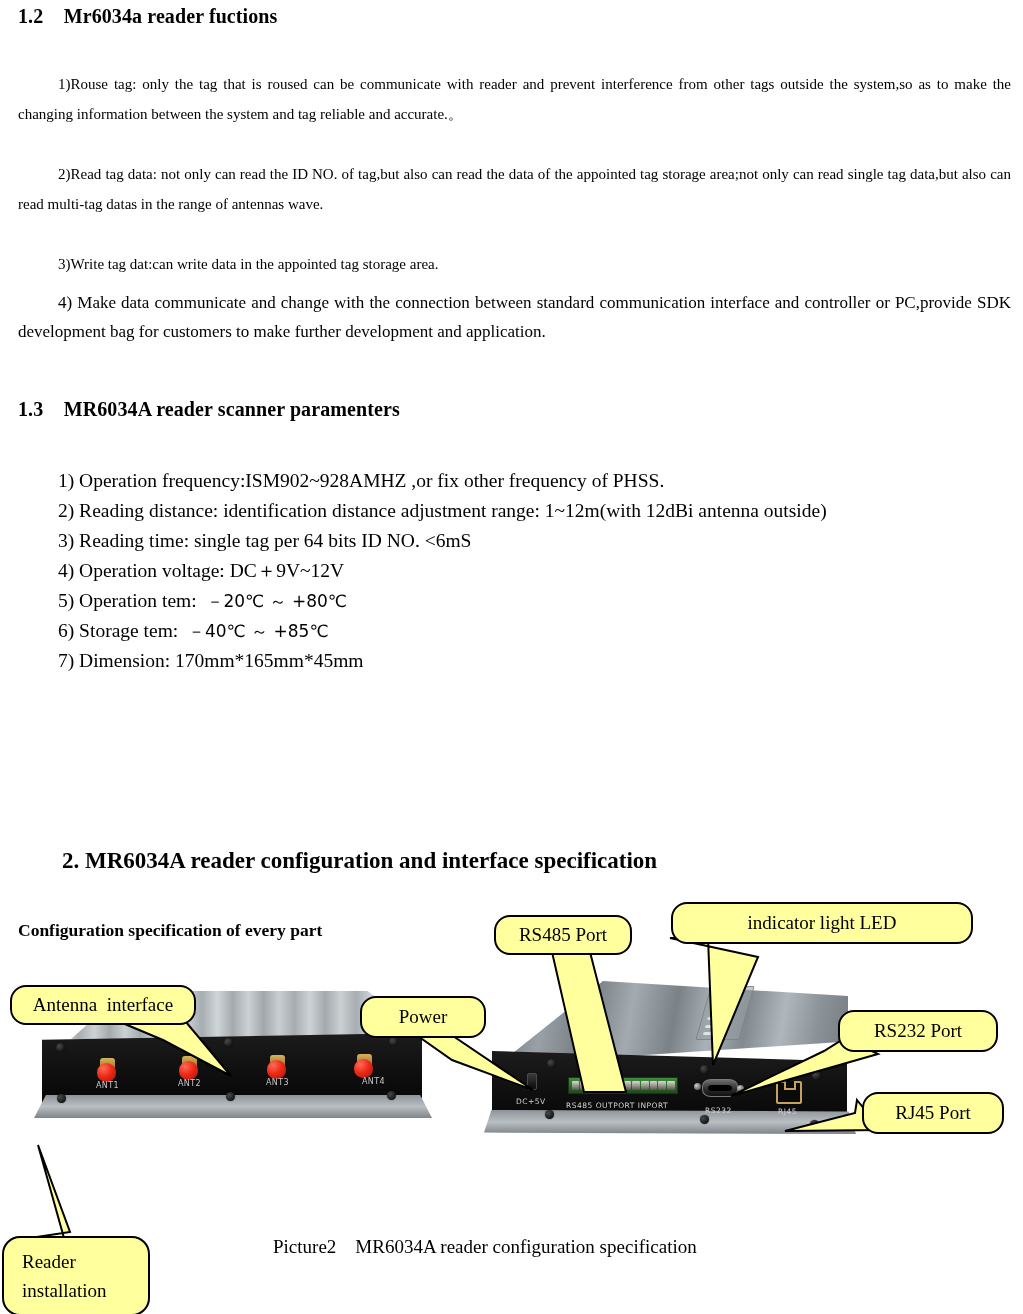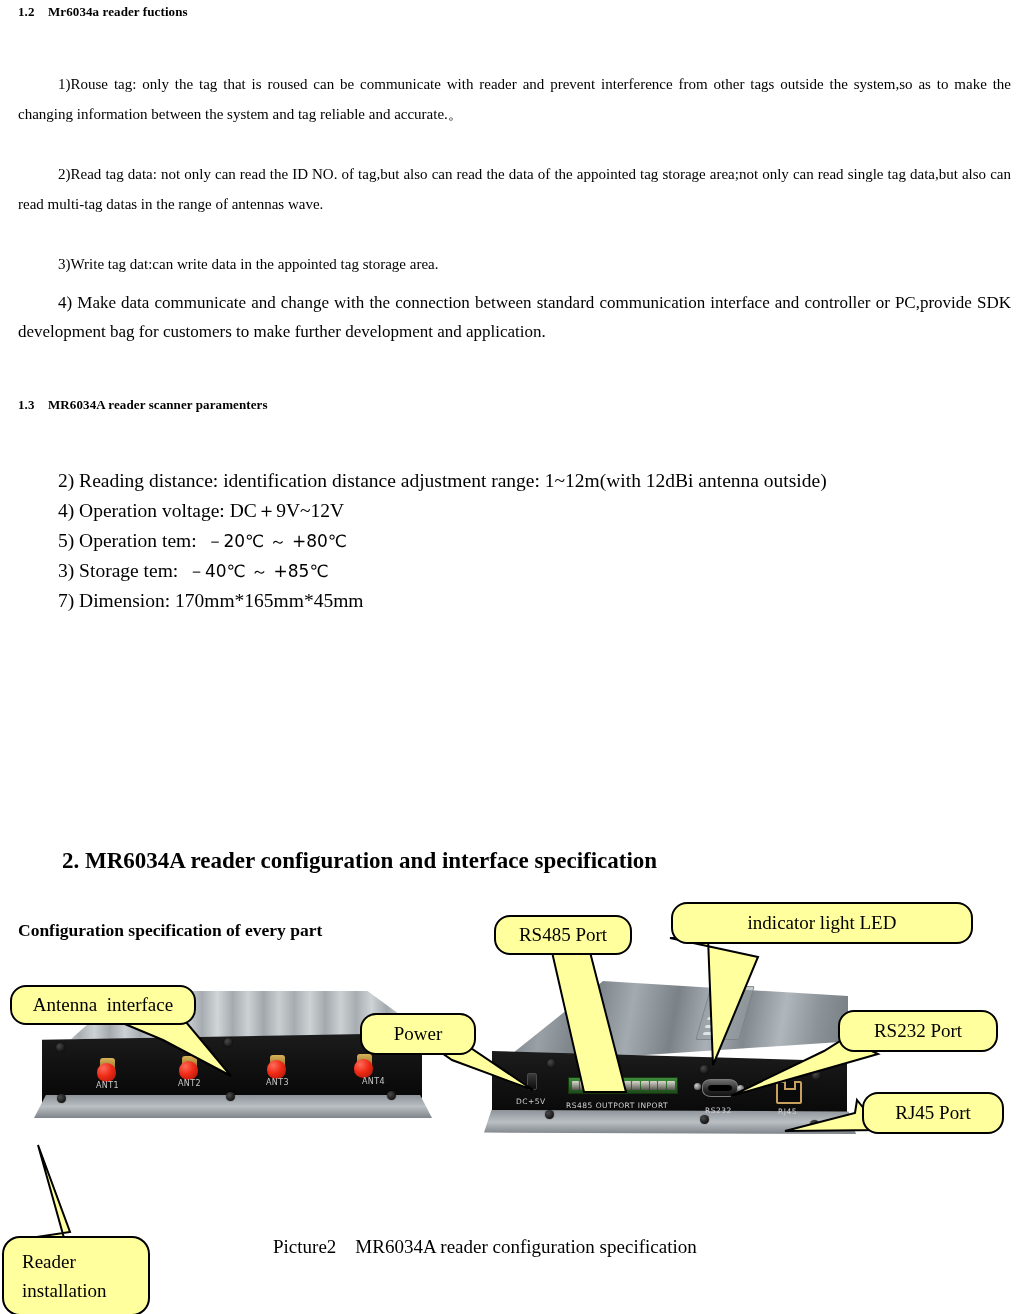--- a/index.html
+++ b/index.html
@@ -16,21 +16,21 @@
     width: 1023px;
     height: 1314px;
     overflow: hidden;
     background: #ffffff;
   }
 
   
   .heading {
     position: absolute;
     font-weight: bold;
-    font-size: 13px;
+    font-size: 20px;
     line-height: 1.2;
     white-space: pre;
     letter-spacing: 0.1px;
   }
   .heading-2 {
     position: absolute;
     font-weight: bold;
     font-size: 23px;
     line-height: 1.2;
     white-space: pre;
@@ -246,24 +246,26 @@
 
   <div class="para" style="left:18px; top:159px; width:993px;"><span class="indent"></span><span>2)Read tag data: not only can read the ID NO. of tag,but also can read the data of the appointed tag storage area;not only can read single tag data,but also can read multi-tag datas in the range of antennas wave.</span></div>
 
   <div class="para nojust" style="left:18px; top:249px; width:993px;"><span class="indent"></span><span>3)Write tag dat:can write data in the appointed tag storage area.</span></div>
 
   <div class="para small" style="left:18px; top:288px; width:993px;"><span class="indent"></span><span>4) Make data communicate and change with the connection between    standard communication interface and controller or PC,provide SDK development bag for customers to make further development and application.</span></div>
 
   <div class="heading" style="left:18px; top:397px;"><span>1.3</span>&nbsp;&nbsp;&nbsp;&nbsp;<span>MR6034A reader scanner paramenters</span></div>
 
   <div class="speclist" style="left:18px; top:466px; width:993px;">
+    <div class="row"><span class="indent"></span><span>1) Operation frequency:ISM902~928AMHZ ,or fix other frequency of PHSS.</span></div>
     <div class="row just" style="text-indent:40px;"><span>2) Reading distance: identification distance adjustment range: 1~12m(with 12dBi antenna outside)</span></div>
+    <div class="row"><span class="indent"></span><span>3) Reading time: single tag per 64 bits ID NO. &lt;6mS</span></div>
     <div class="row"><span class="indent"></span><span>4) Operation voltage: DC＋9V~12V</span></div>
     <div class="row"><span class="indent"></span><span>5) Operation tem:  </span><span class="cjk">－20℃ ～ +80℃</span></div>
-    <div class="row"><span class="indent"></span><span>3) Storage tem:  </span><span class="cjk">－40℃ ～ +85℃</span></div>
+    <div class="row"><span class="indent"></span><span>6) Storage tem:  </span><span class="cjk">－40℃ ～ +85℃</span></div>
     <div class="row"><span class="indent"></span><span>7) Dimension: 170mm*165mm*45mm</span></div>
   </div>
 
   <div class="heading-2" style="left:18px; top:847px;">2. MR6034A reader configuration and interface specification</div>
 
   <div class="config-title" style="left:18px; top:920px;">Configuration specification of every part</div>
 
   <div class="photo-layer">
 
     <div class="device">
@@ -376,21 +378,21 @@
 
     <polygon class="tail-shape" points="845,1038 878,1054 731,1096 824,1051"></polygon>
 
     <polygon class="tail-shape" points="857,1100 881,1130 785,1131 855,1113"></polygon>
 
     <polygon class="tail-shape" points="30,1238 64,1238 38,1145 70,1232"></polygon>
   </svg>
 
   <div class="callout" style="left:10px; top:985px; width:186px; height:40px;">Antenna  interface</div>
 
-  <div class="callout" style="left:360px; top:996px; width:116px; height:42px;margin-top:17px;">Power</div>
+  <div class="callout" style="left:360px; top:996px; width:126px; height:42px;">Power</div>
 
   <div class="callout" style="left:494px; top:915px; width:138px; height:40px;">RS485 Port</div>
 
   <div class="callout" style="left:671px; top:902px; width:302px; height:42px;">indicator light LED</div>
 
   <div class="callout" style="left:838px; top:1010px; width:160px; height:42px;">RS232 Port</div>
 
   <div class="callout" style="left:862px; top:1092px; width:142px; height:42px;">RJ45 Port</div>
 
   <div class="callout two-line" style="left:2px; top:1236px; width:148px; height:80px; border-radius:18px; justify-content:flex-start; text-align:left; padding-left:18px;">Reader installation</div>

